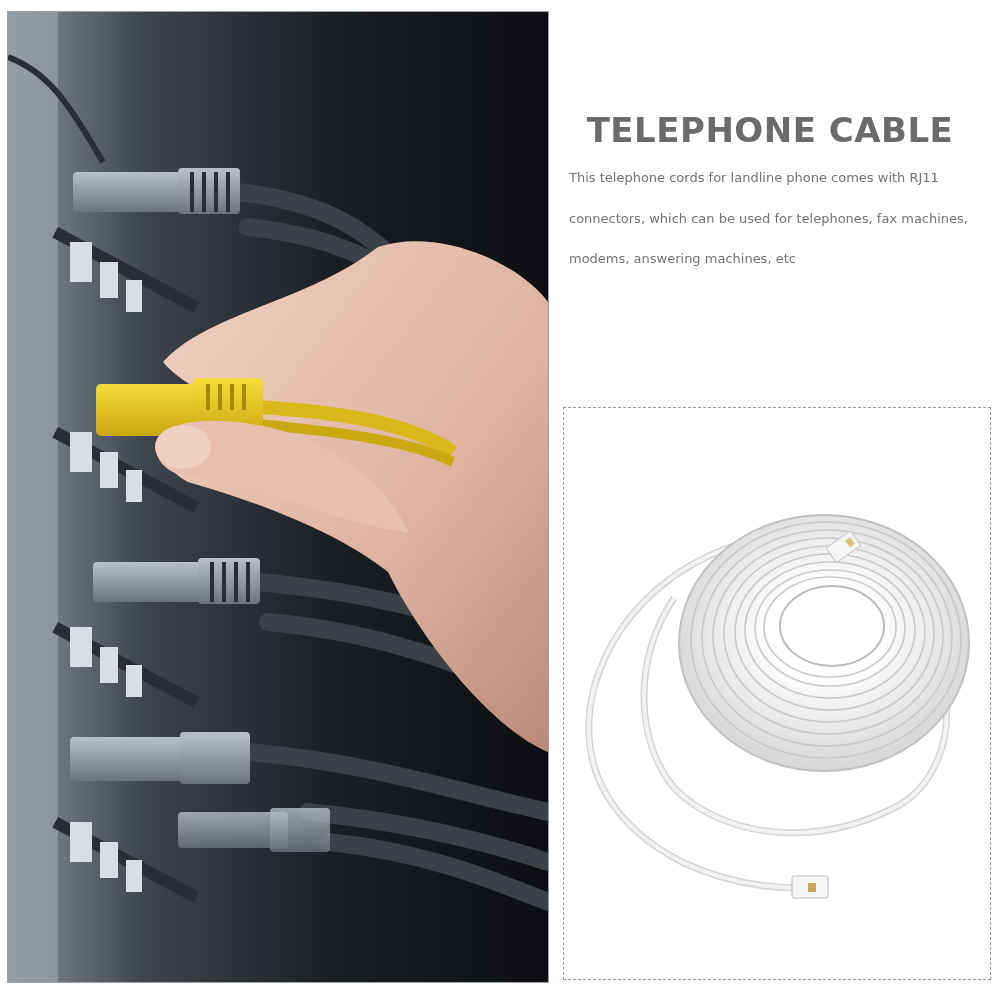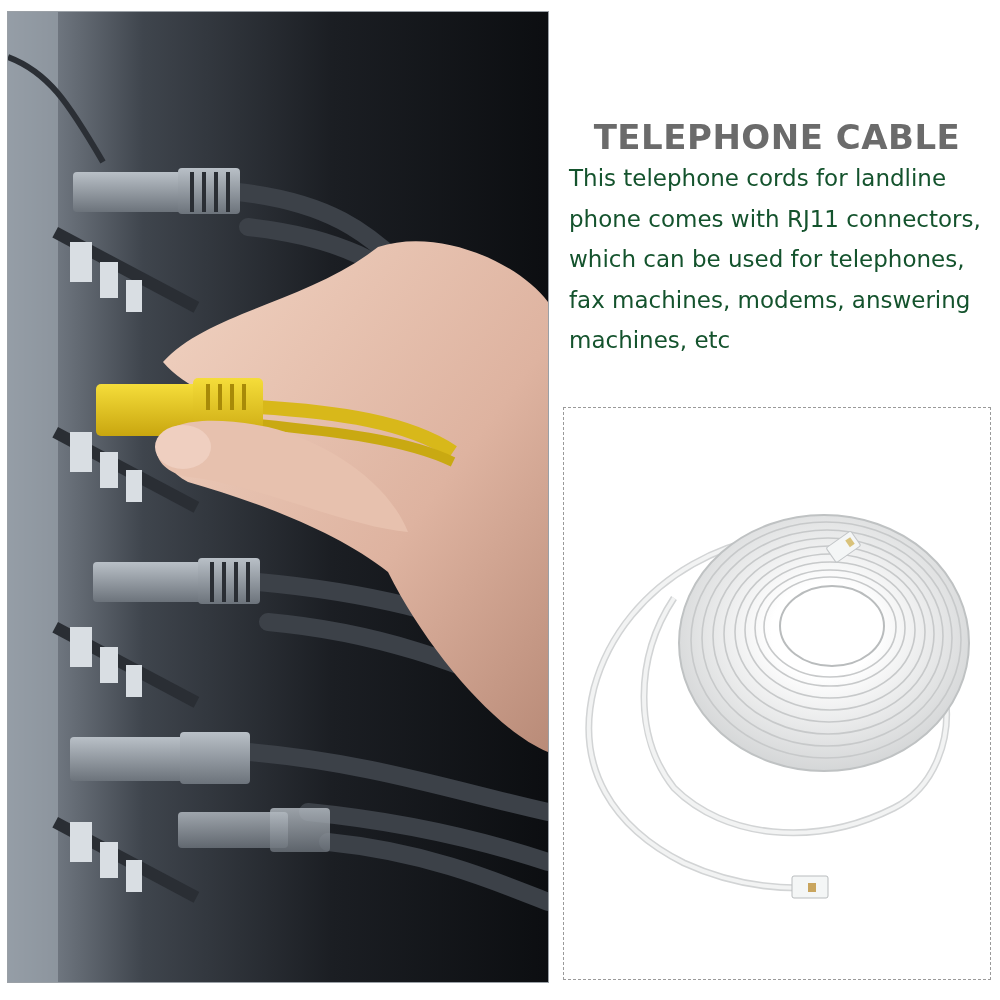--- a/index.html
+++ b/index.html
@@ -5,24 +5,24 @@
     html, body { margin: 0; padding: 0; background: #ffffff; }
     body { width: 1000px; height: 1000px; position: relative; overflow: hidden;
            font-family: "DejaVu Sans", "Liberation Sans", sans-serif; }
 
     .photo { position: absolute; left: 8px; top: 12px; width: 540px; height: 970px;
              overflow: hidden; background: #15181d; outline: 1px solid #9aa0a6; }
     .photo svg { display: block; }
 
     .heading { position: absolute; left: 570px; top: 110px; width: 400px; text-align: center;
                font-family: "DejaVu Sans", sans-serif; font-weight: bold; font-size: 34px;
-               letter-spacing: 0.5px; color: #6b6b6b; margin: 7px; }
+               letter-spacing: 0.5px; color: #6b6b6b; margin: 0; }
     .desc { position: absolute; left: 569px; top: 158px; width: 425px; margin: 0;
-            font-family: "DejaVu Sans", sans-serif; font-size: 23px; line-height: 40.5px;
-            color: #14532d; }
+            font-family: "DejaVu Sans", sans-serif; font-size: 13px; line-height: 40.5px;
+            color: #737373; }
 
     .product-box { position: absolute; left: 563px; top: 407px; width: 428px; height: 573px;
                    border: 1.5px dashed #9a9a9a; box-sizing: border-box; background: #fff; }
     .product-box svg { position: absolute; left: 0; top: 0; }
   </style>
 </head>
 <body>
 
 <div class="photo">
   <svg width="540" height="970" viewBox="0 0 540 970">

